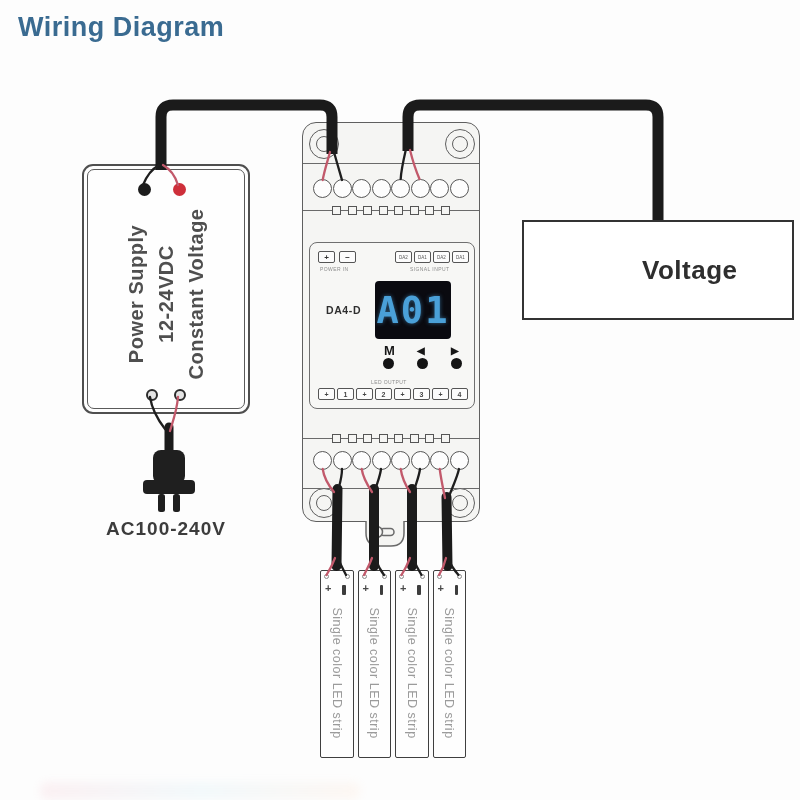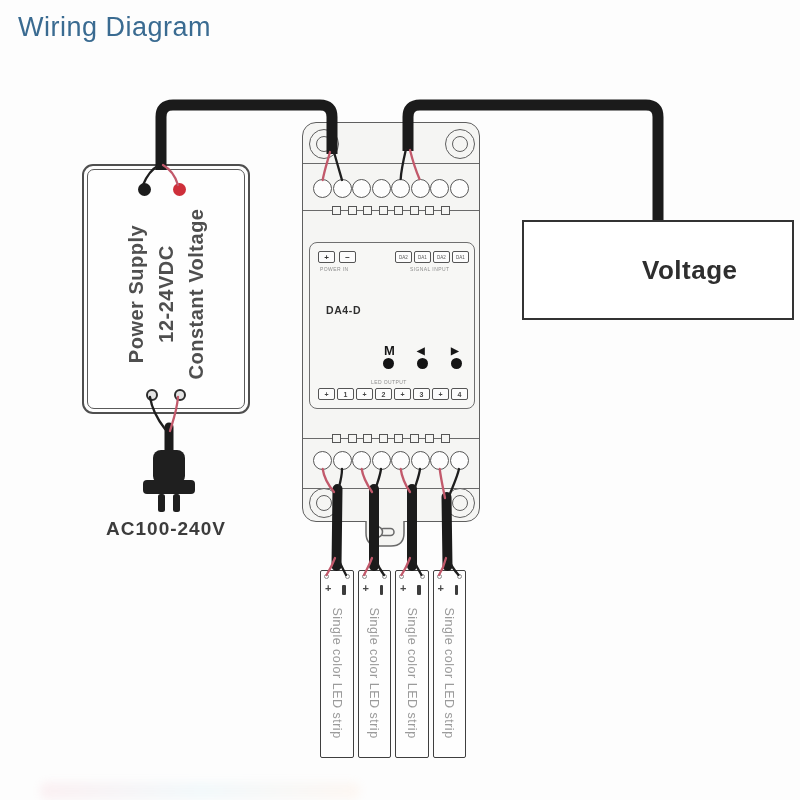--- a/index.html
+++ b/index.html
@@ -8,21 +8,21 @@
   }
   *{margin:0;padding:0;box-sizing:border-box;}
   html,body{width:800px;height:800px;}
   body{
     position:relative;width:800px;height:800px;background:#fdfdfd;
     font-family:"Liberation Sans",sans-serif;overflow:hidden;
   }
   .abs{position:absolute;}
 
   
-  #page-title{left:18px;top:12px;font-size:27px;font-weight:400;color:var(--title);letter-spacing:.5px;}
+  #page-title{left:18px;top:12px;font-size:27px;font-weight:700;color:var(--title);letter-spacing:.5px;}
 
   
   .psu{left:82px;top:164px;width:168px;height:250px;border:2px solid #4f4f4f;border-radius:11px;background:#fefefe;}
   .psu-inner{position:absolute;inset:3px;border:1.5px solid #5a5a5a;border-radius:7px;}
   .psu-text{position:absolute;left:50%;top:52%;transform:translate(-50%,-50%) rotate(-90deg);
     white-space:nowrap;text-align:center;color:#4f4f4f;font-size:20px;font-weight:600;line-height:1.5;letter-spacing:.5px;}
   .dot{position:absolute;width:13px;height:13px;border-radius:50%;}
   .dot.black{background:#1c1c1c;}
   .dot.red{background:#ce2f3a;}
   .screw{position:absolute;width:12px;height:12px;border-radius:50%;border:2.5px solid #2c2c2c;background:#e4e4e4;}
@@ -127,20 +127,23 @@
     <div class="chipbox" style="left:29px;top:8px;">−</div>
     <div class="microlabel" style="left:10px;top:23px;">POWER IN</div>
 
     <div class="chipbox tiny" style="left:85px;top:8px;">DA2</div>
     <div class="chipbox tiny" style="left:104px;top:8px;">DA1</div>
     <div class="chipbox tiny" style="left:123px;top:8px;">DA2</div>
     <div class="chipbox tiny" style="left:142px;top:8px;">DA1</div>
     <div class="microlabel" style="left:100px;top:23px;">SIGNAL INPUT</div>
 
     <div class="model">DA4-D</div>
+    <div class="display">
+      <span>A01</span>
+    </div>
 
     <div class="btn-glyph" style="left:74px;top:100px;font-size:13px;">M</div>
     <div class="btn-glyph" style="left:107px;top:102px;font-size:10px;">◀</div>
     <div class="btn-glyph" style="left:141px;top:102px;font-size:10px;">▶</div>
     <div class="btn-dot" style="left:73px;top:115px;"></div>
     <div class="btn-dot" style="left:107px;top:115px;"></div>
     <div class="btn-dot" style="left:141px;top:115px;"></div>
 
     <div class="microlabel" style="left:61px;top:136px;">LED OUTPUT</div>
     <div class="outbox" style="left:8px;top:145px;">+</div>

